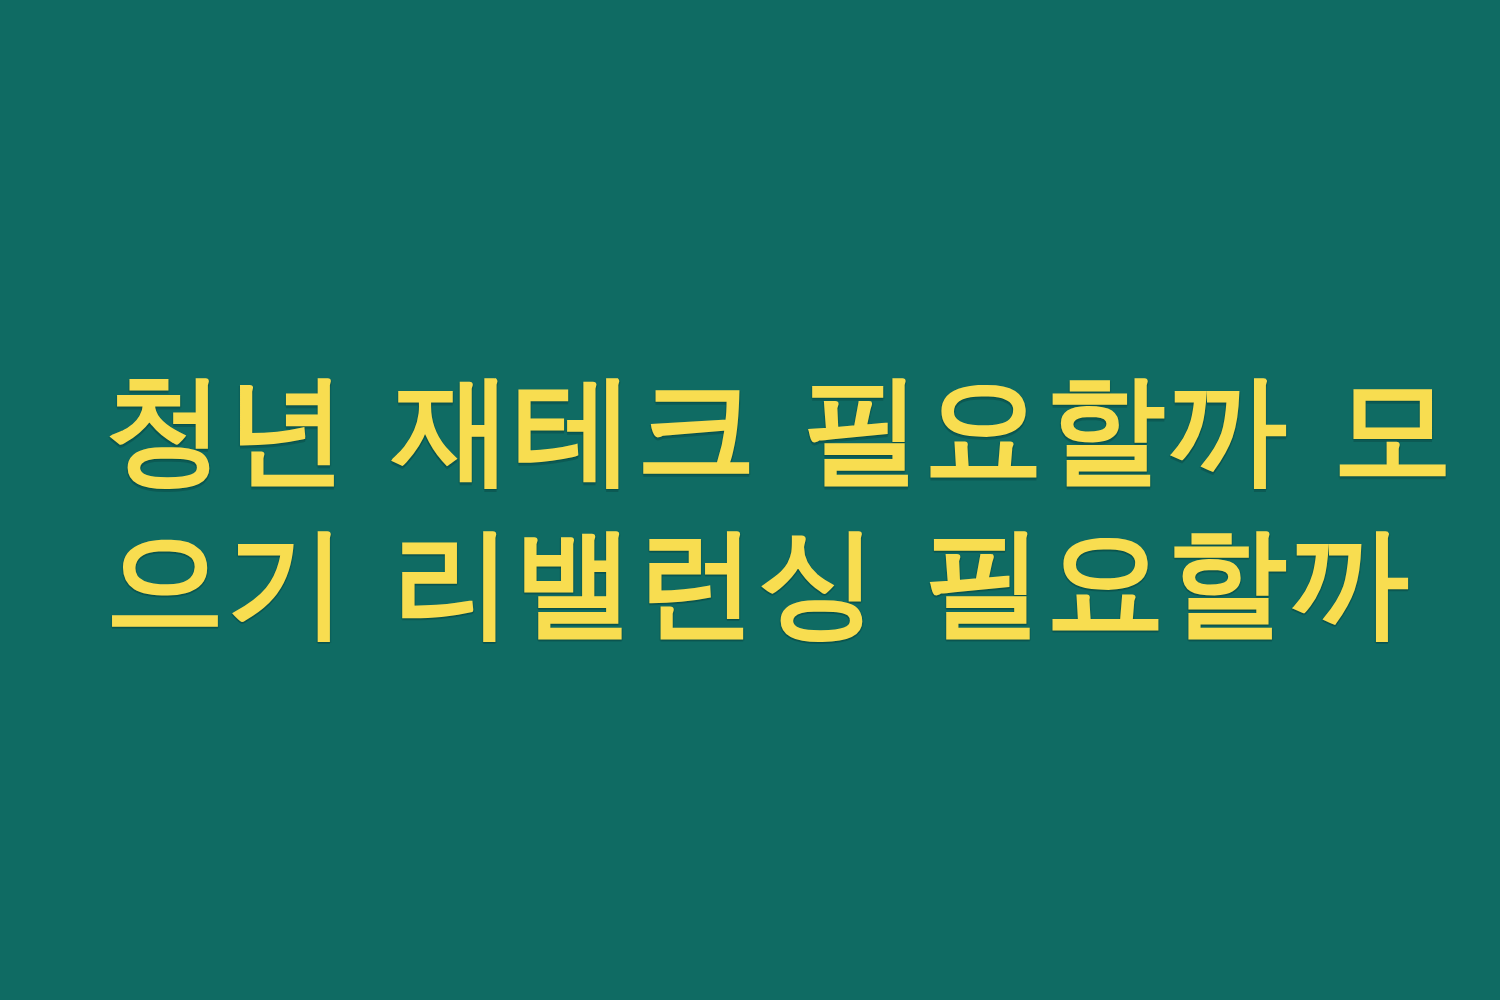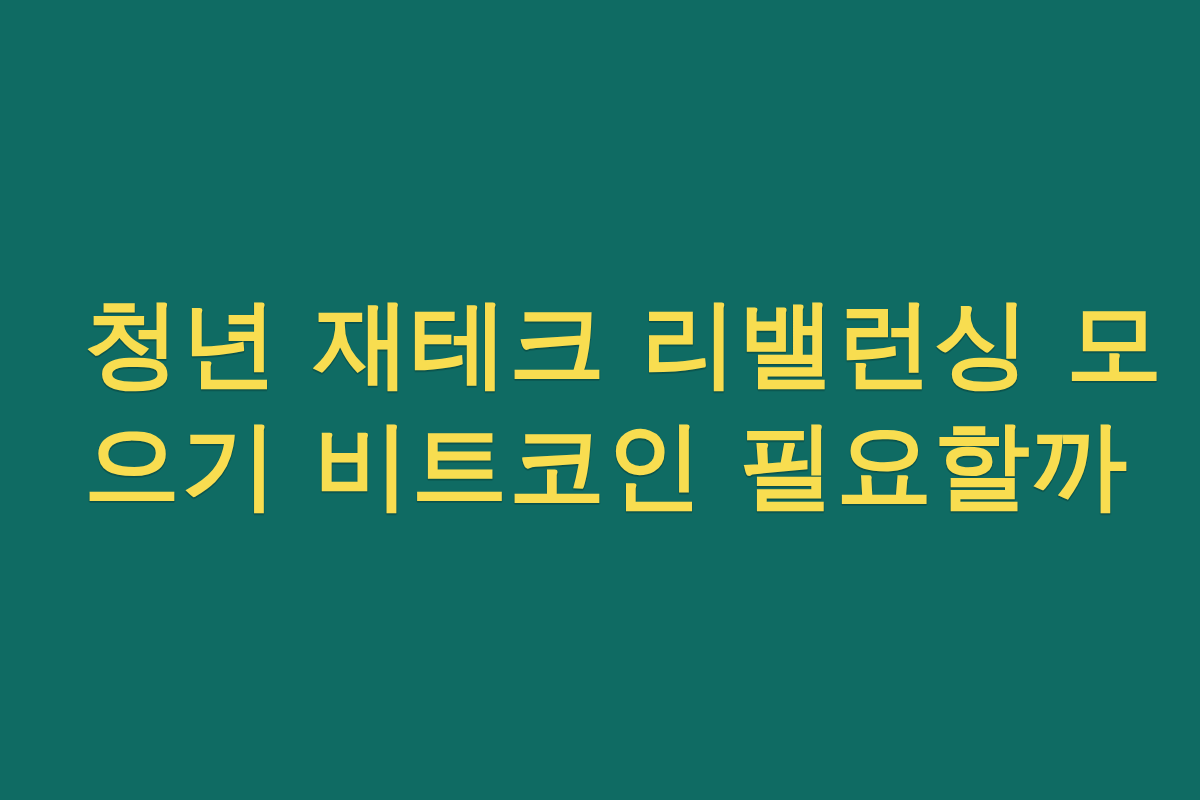--- a/index.html
+++ b/index.html
@@ -61,19 +61,19 @@
     letter-spacing: 1.5px;
   }
 </style>
 </head>
 <body>
 
 <div class="thumbnail-canvas">
 
   <div class="headline-block">
 
-    <span class="headline-line line-1">청년 재테크 리밸런싱 모</span>
+    <span class="headline-line line-1">청년 재테크 필요할까 모</span>
 
-    <span class="headline-line line-2">으기 비트코인 필요할까</span>
+    <span class="headline-line line-2">으기 리밸런싱 필요할까</span>
 
   </div>
 
 </div>
 
 </body></html>

